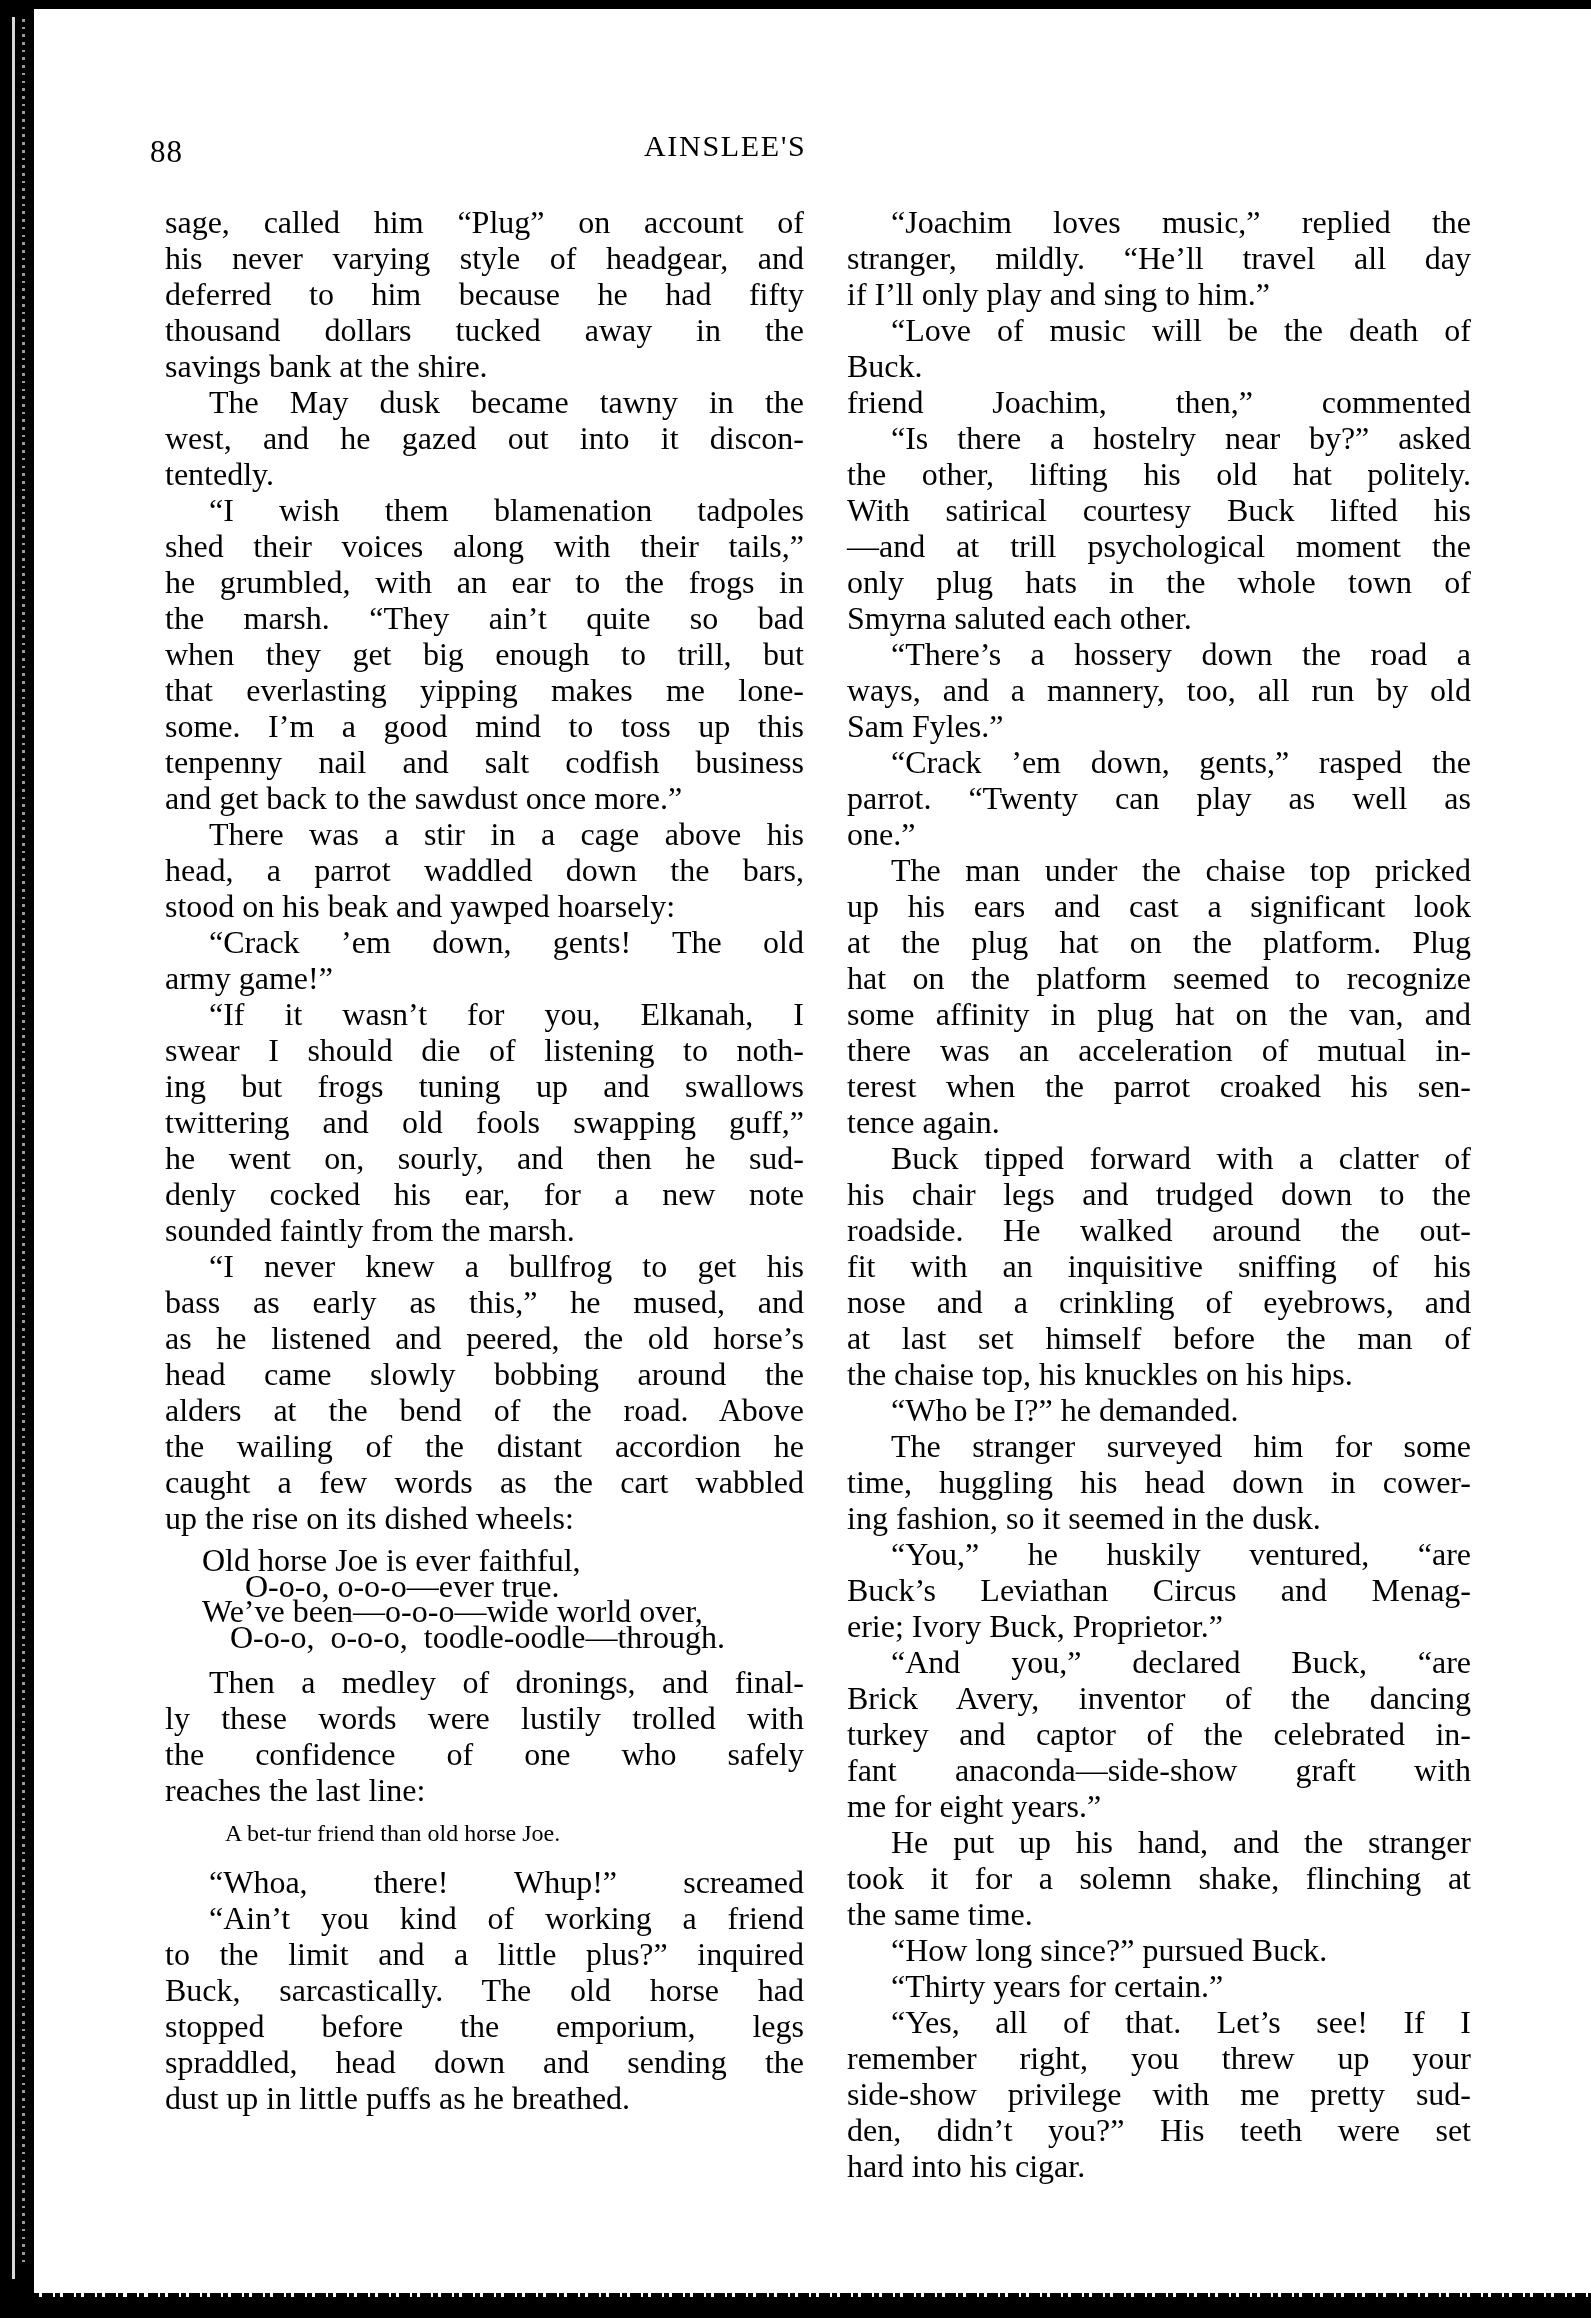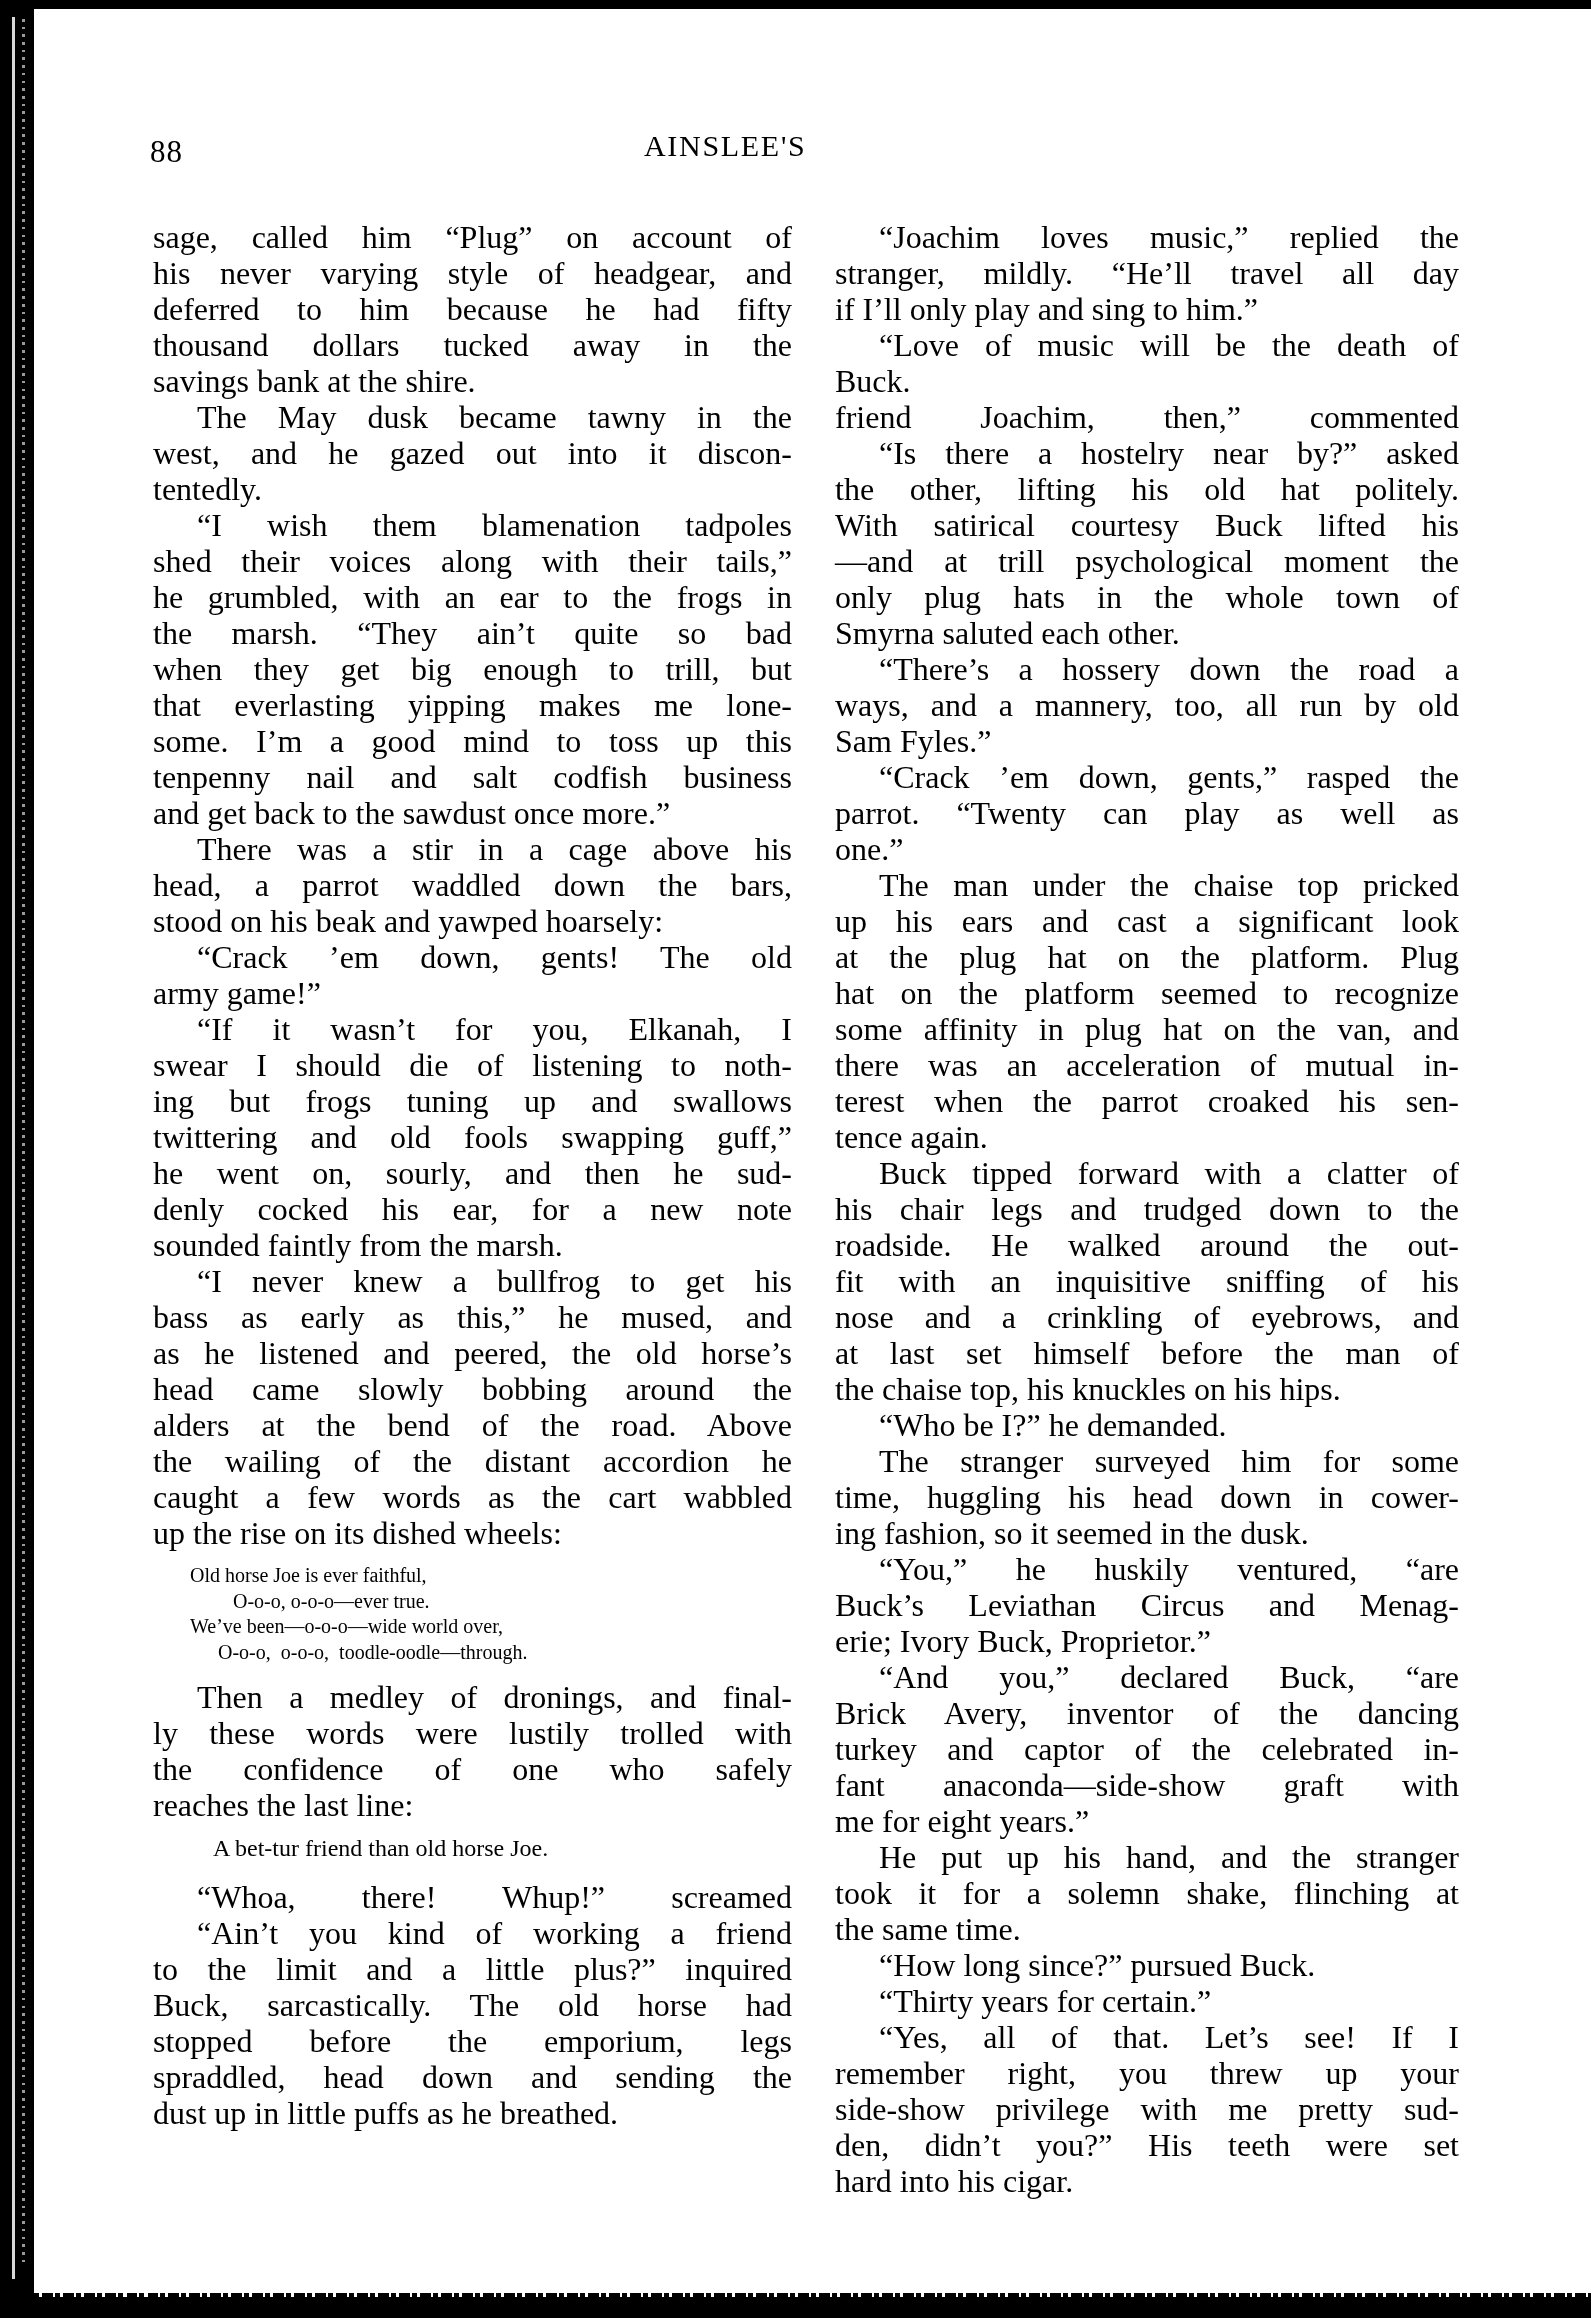--- a/index.html
+++ b/index.html
@@ -45,37 +45,38 @@
     position: absolute; left: 150px; top: 134px;
     font-size: 31px; letter-spacing: 0.9px;
   }
   .running-title {
     position: absolute; left: 644px; top: 129px;
     font-size: 30px; letter-spacing: 1.7px;
   }
 
   
   .column {
-    position: absolute; top: 219px;
+    position: absolute; top: 204px;
     font-size: 32px;
     line-height: 36px;
+    margin-left: 12px;
   }
   .col-left  { left: 153px; width: 639px; }
   .col-right { left: 835px; width: 624px; }
 
   .para {
     margin: 0;
     text-align: justify;
     text-indent: 0;
     hyphens: manual;
   }
 
   .verse {
     margin: 12px 0 13.6px 0;
-    font-size: 20px;
+    font-size: 32px;
     line-height: 25.5px;
   }
   .verse-line { display: block; white-space: pre; }
   .verse-line.l1 { padding-left: 37px; }
   .verse-line.l2 { padding-left: 80px; }
   .verse-line.l3 { padding-left: 37px; }
   .verse-line.l4 { padding-left: 65px; }
 
   .verse-single {
     margin: 13.6px 0 17px 0;

